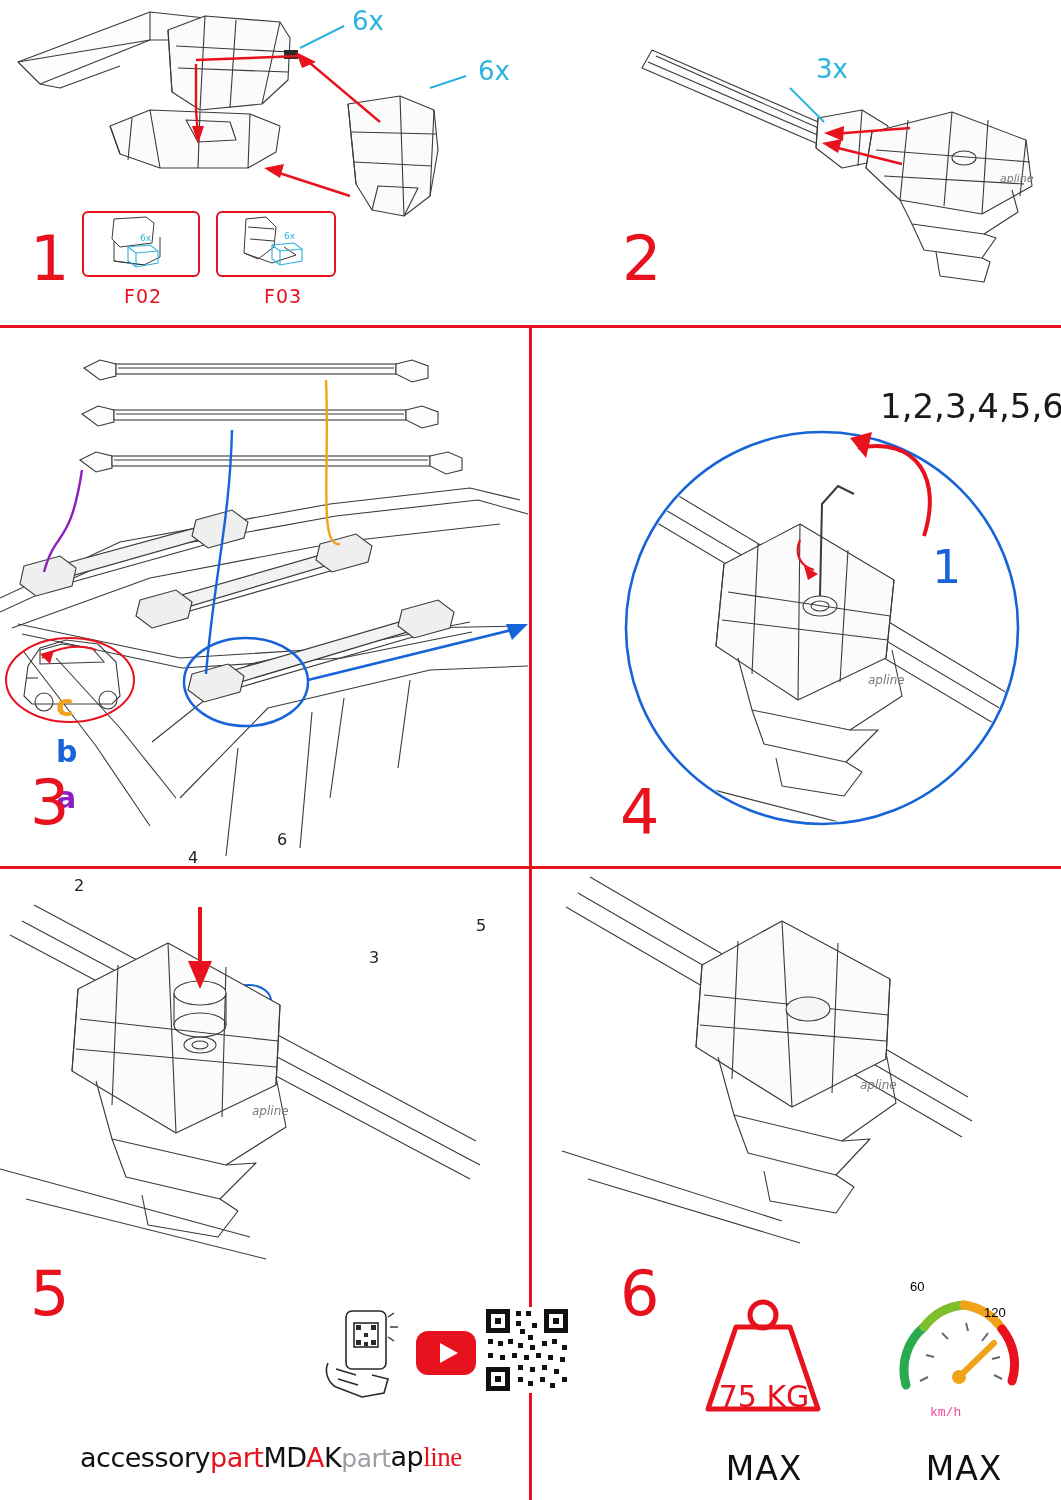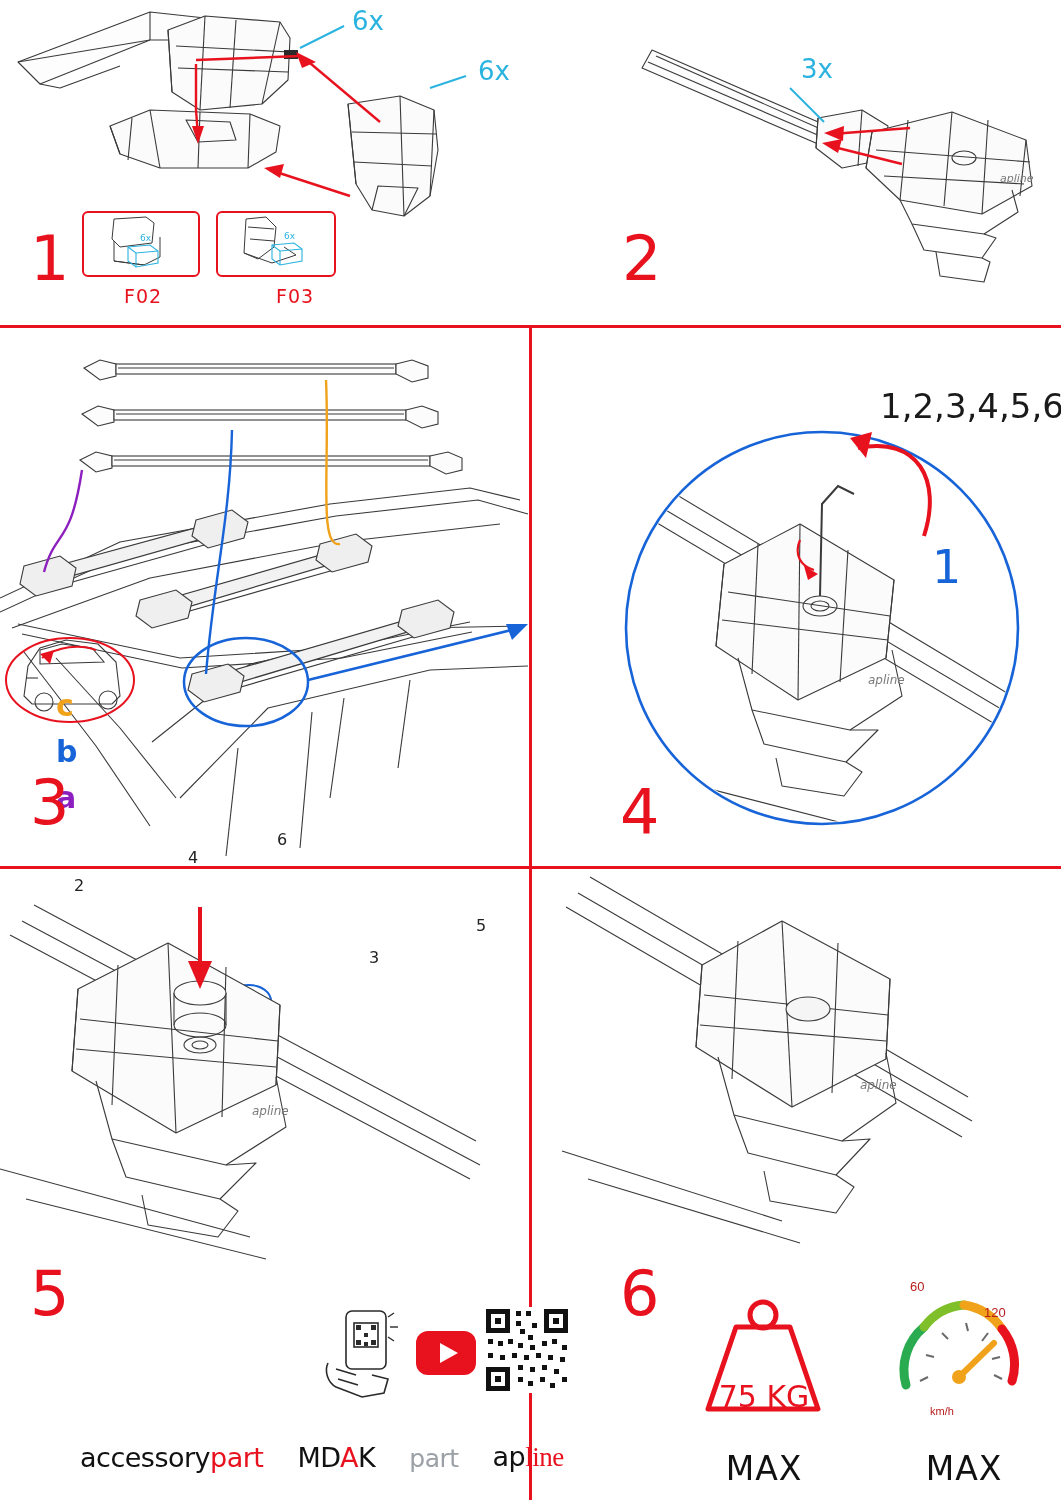--- a/index.html
+++ b/index.html
@@ -40,21 +40,21 @@
   .blue  { color:#1763d8; }
   .purple{ color:#8d1fbf; }
   .orange{ color:#f0a21a; }
   .dark  { color:#1a1a1a; }
 
   svg { display:block; }
 
   
   .brandrow {
     position:absolute;
-    display:flex; align-items:flex-end; gap:34px;
+    display:flex; align-items:flex-end; 
   }
   .brand {
     font-size:27px; letter-spacing:-0.5px;
     font-family:"DejaVu Sans", sans-serif;
     color:#111;
   }
   .brand .acc { color:#111; }
   .brand .part { color:#e8121f; }
   .brand .mdak-a { color:#e8121f; }
   .brand.ipqi { color:#9aa0a6; font-size:25px; }
@@ -109,22 +109,22 @@
     position:absolute; width:46px; height:34px;
     border:2.5px solid #1763d8; border-radius:50%;
     color:#1763d8; font-size:22px;
     display:flex; align-items:center; justify-content:center;
     font-family:"DejaVu Sans", sans-serif;
   }
   .qty {
     position:absolute; color:#2bb3e0; font-size:26px;
     font-family:"DejaVu Sans", sans-serif;
   }
-  .speedtick { position:absolute; color:#b91c1c; font-size:13px; }
-  .kmh { position:absolute; color:#b91c1c; font-size:11px; }
+  .speedtick { position:absolute; color:#000000; font-size:13px; }
+  .kmh { position:absolute; color:#ec4899; font-size:13px;font-family:Liberation Mono, monospace; }
 </style>
 </head>
 <body>
 
 <div class="sheet">
 
   <div class="hr" style="top:325px;"></div>
   <div class="hr" style="top:866px;"></div>
   <div class="vr" style="left:529px; top:328px; height:538px;"></div>
   <div class="vr" style="left:529px; top:869px; height:631px;"></div>
@@ -214,21 +214,21 @@
           <path d="M26 40 L54 50 L78 42 L66 34"></path>
         </g>
         <g fill="none" stroke="#2bb3e0" stroke-width="1.1">
           <path d="M54 32 L76 30 L84 36 L84 48 L62 52 L54 46 Z"></path>
           <path d="M54 32 L62 38 L84 36"></path>
           <path d="M62 38 L62 52"></path>
         </g>
         <text x="66" y="26" fill="#2bb3e0" font-size="9" font-family="DejaVu Sans">6x</text>
       </svg>
     </div>
-    <div class="chipcode" style="left:276px; top:285px;">F03</div>
+    <div class="chipcode" style="left:264px; top:285px;">F03</div>
 
     <div class="stepnum" style="left:30px; top:228px;">1</div>
   </div>
 
   <div class="panel" style="left:532px; top:0; width:529px; height:325px;">
     <svg width="529" height="325" viewBox="0 0 529 325">
       <g fill="none" stroke="#3a3a3a" stroke-width="1.1" stroke-linejoin="round">
 
         <path d="M120 50 L300 128 L320 140 L300 150 L110 68 Z" fill="#fdfdfd"></path>
         <path d="M124 56 L300 134"></path>
@@ -258,21 +258,21 @@
         <path d="M378 128 L300 134"></path>
         <path d="M370 164 L298 146"></path>
       </g>
       <g fill="#e8121f">
         <path d="M292 133 L312 126 L311 141 Z"></path>
         <path d="M290 143 L310 139 L306 153 Z"></path>
       </g>
 
       <path d="M258 88 L292 122" stroke="#2bb3e0" stroke-width="2" fill="none"></path>
     </svg>
-    <div class="qty lbl" style="left:269px; top:56px;">3x</div>
+    <div class="qty lbl" style="left:284px; top:56px;">3x</div>
     <div class="stepnum" style="left:90px; top:228px;">2</div>
   </div>
 
   <div class="panel" style="left:0; top:328px; width:529px; height:538px;">
     <svg width="529" height="538" viewBox="0 0 529 538">
 
       <g fill="none" stroke="#3a3a3a" stroke-width="1.1">
         <path d="M84 40 L100 32 L116 36 L116 48 L100 52 Z" fill="#fcfcfc"></path>
         <rect x="116" y="36" width="280" height="10" fill="#fdfdfd"></rect>
         <path d="M396 36 L412 32 L428 38 L428 50 L412 54 L396 46 Z" fill="#fcfcfc"></path>

